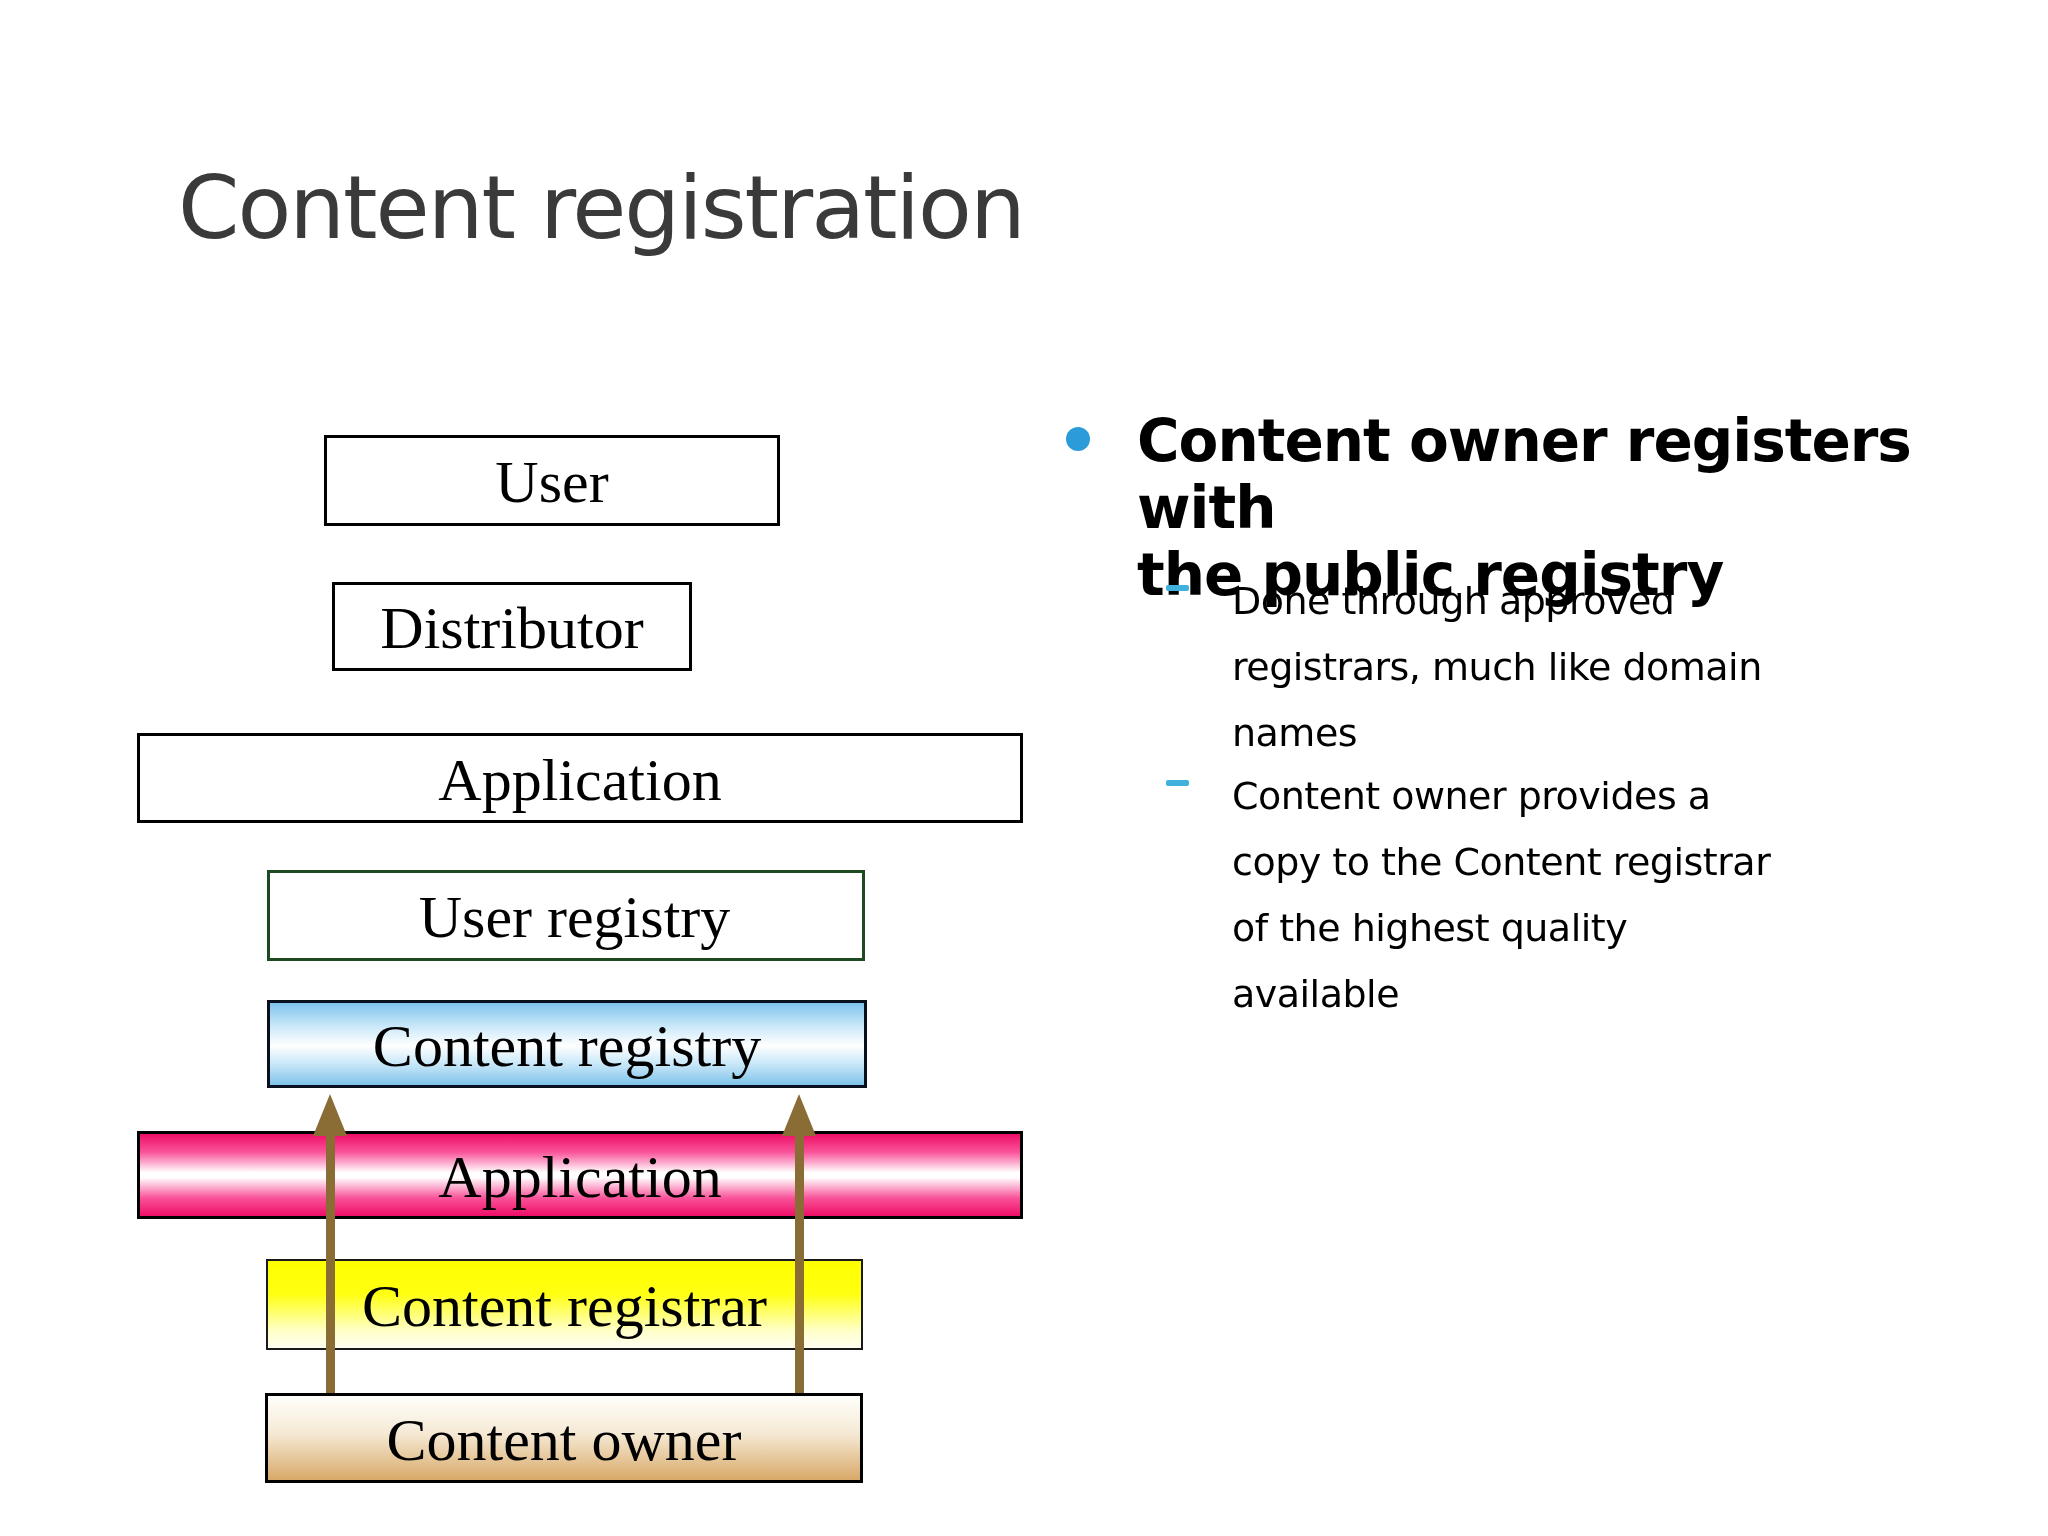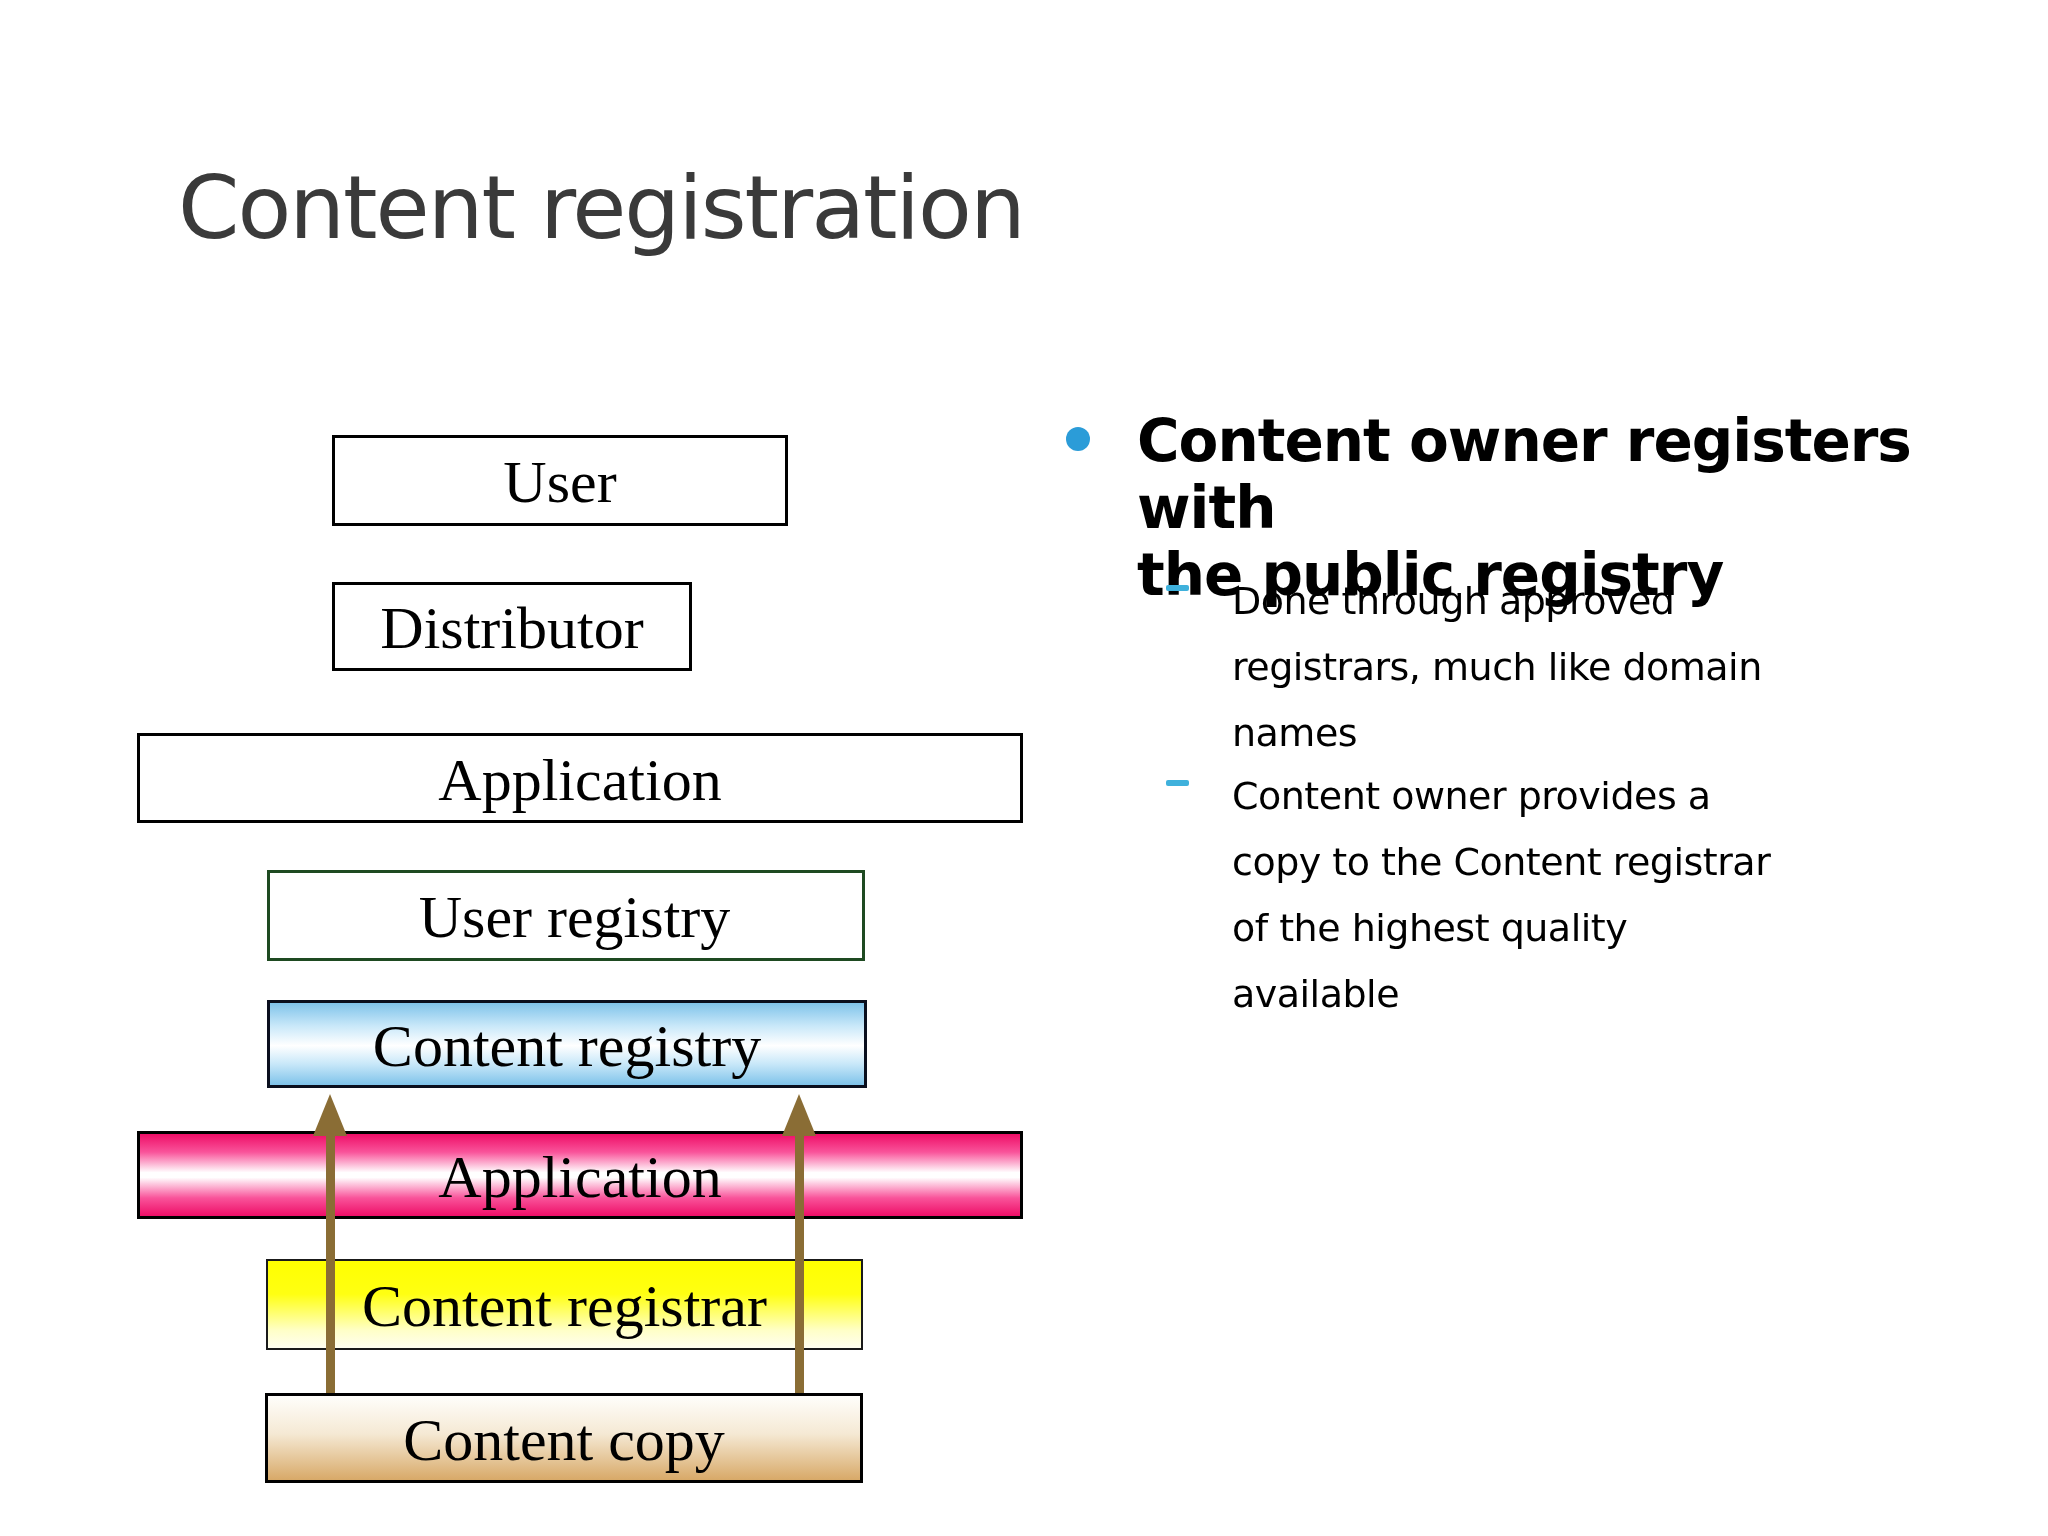--- a/index.html
+++ b/index.html
@@ -14,21 +14,21 @@
     white-space:nowrap;
   }
   
   .box{
     position:absolute;box-sizing:border-box;border:3px solid #000;background:#fff;
     display:flex;align-items:center;justify-content:center;
     font-family:"Liberation Serif","DejaVu Serif",serif;
     font-size:60px;color:#000;z-index:1;
   }
   .box .lbl{transform:translateY(2px);}
-  #box-user            {left:332px;top:427px;width:456px;height:91px;align-items:center;}
+  #box-user            {left:324px;top:427px;width:456px;height:91px;align-items:center;}
   #box-distributor     {left:332px;top:574px;width:360px;height:89px;}
   #box-app-upper       {left:137px;top:725px;width:886px;height:90px;}
   #box-user-registry   {left:267px;top:862px;width:598px;height:91px;border-color:#1e4a21;border-width:3px;padding-left:17px;}
   #box-content-registry{left:267px;top:992px;width:600px;height:88px;border-color:#0a0f1e;
     background:linear-gradient(180deg,#7fc3ea 0%,#c9e8f9 28%,#ffffff 52%,#c9e8f9 74%,#7fc3ea 100%);}
   #box-app-lower       {left:137px;top:1123px;width:886px;height:88px;
     background:linear-gradient(180deg,#ee0e67 0%,#f9539a 22%,#ffffff 47%,#ffffff 53%,#f9539a 78%,#ee0e67 100%);}
   #box-content-registrar{left:266px;top:1251px;width:597px;height:91px;border-width:2px;border-color:#1a1a1a;
     background:linear-gradient(180deg,#ffff00 0%,#ffff12 38%,#ffffc8 80%,#fffef0 100%);text-align:center;}
   #box-content-owner   {left:265px;top:1385px;width:598px;height:90px;
@@ -82,21 +82,21 @@
     <div class="box" id="box-content-registry">
       <span class="lbl">Content registry</span>
     </div>
     <div class="box" id="box-app-lower">
       <span class="lbl">Application</span>
     </div>
     <div class="box" id="box-content-registrar">
       <span class="lbl">Content registrar</span>
     </div>
     <div class="box" id="box-content-owner">
-      <span class="lbl">Content copy</span>
+      <span class="lbl">Content owner</span>
     </div>
 
     <div class="arrow-shaft" id="arrow-left-shaft"></div>
     <div class="arrow-head" id="arrow-left-head"></div>
     <div class="arrow-shaft" id="arrow-right-shaft"></div>
     <div class="arrow-head" id="arrow-right-head"></div>
   </div>
 
   <div>
     <div class="bullet-dot"></div>

